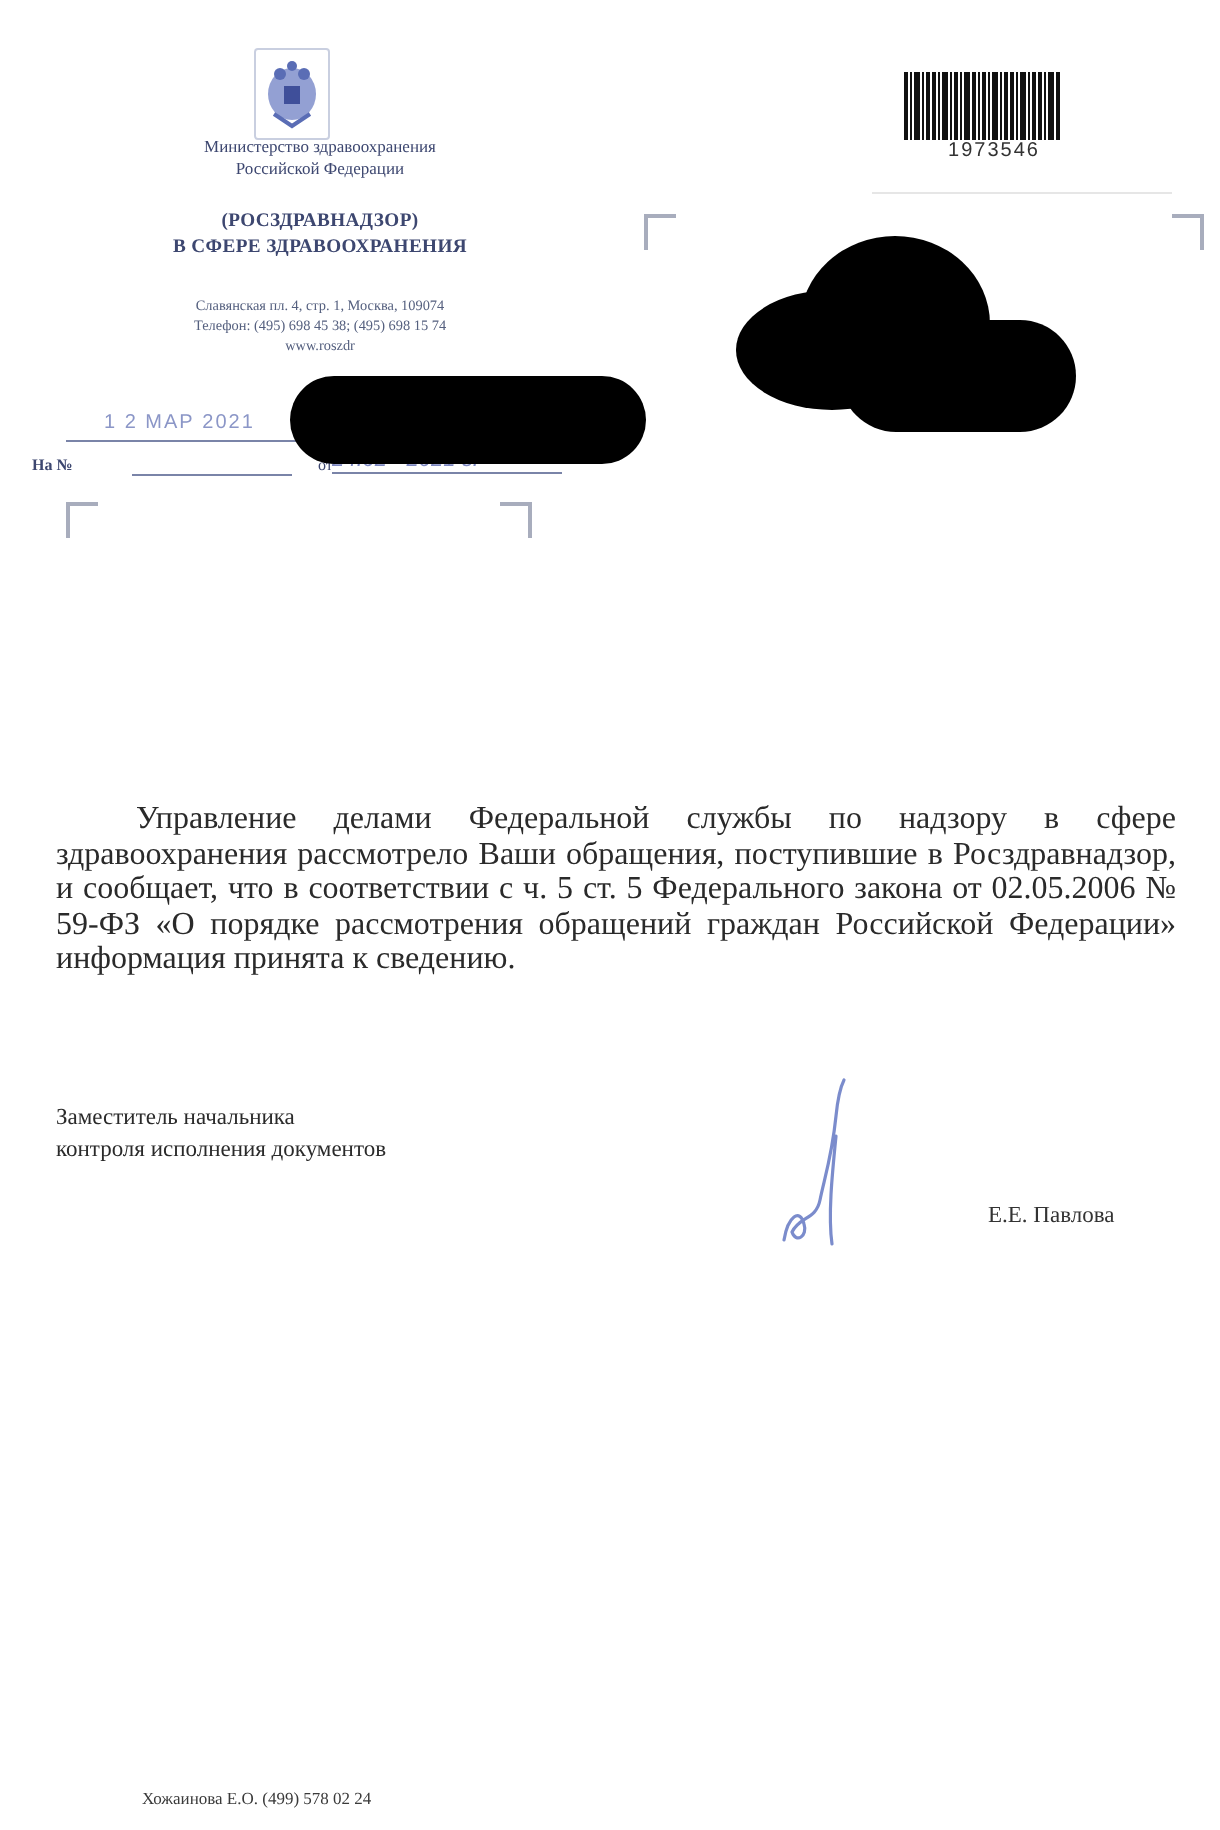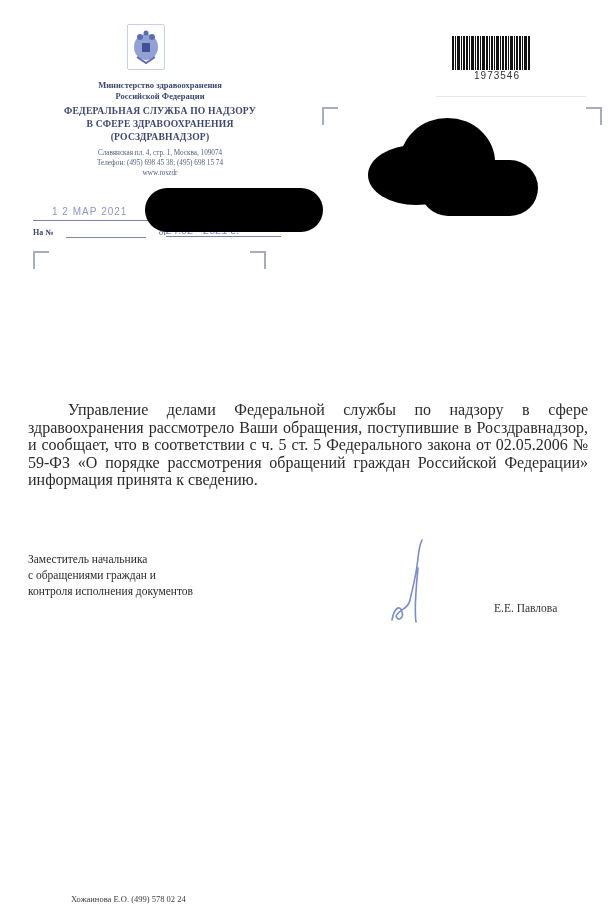--- a/index.html
+++ b/index.html
@@ -7,26 +7,26 @@
       width: 610px; height: 915px; background: #ffffff; position: relative; overflow: hidden;
       font-family: "Liberation Serif", "DejaVu Serif", serif; color: #2a2a2a;
     }
     .abs { position: absolute; }
     .emblem {
       left: 127px; top: 24px; width: 38px; height: 46px;
       border: 1px solid #c9cfe0; border-radius: 2px; box-sizing: border-box;
       display: flex; align-items: center; justify-content: center;
     }
     .hdr { left: 25px; width: 270px; text-align: center; color: #3d4770; }
-    .ministry { top: 80px; font-size: 8.5px; font-weight: bold; line-height: 11px; }
+    .ministry { top: 68px; font-size: 8.5px; font-weight: normal; line-height: 11px; }
     .agency { top: 104px; font-size: 9.6px; font-weight: bold; line-height: 13px; letter-spacing: 0.2px; }
     .addr { top: 148px; font-size: 7.2px; line-height: 10px; color: #55607f; }
     .dateline { left: 33px; top: 208px; width: 122px; border-bottom: 1px solid #7a84a8; height: 12px; }
     .datestamp { left: 52px; top: 206px; font-size: 10px; color: #8b96c7; letter-spacing: 1px; font-family: "Liberation Sans", sans-serif; }
-    .na-label { left: 33px; top: 228px; font-size: 8px; color: #3d4770; font-weight: bold; }
+    .na-label { left: 16px; top: 228px; font-size: 8px; color: #3d4770; font-weight: bold; }
     .na-line { left: 66px; top: 237px; width: 80px; border-bottom: 1px solid #7a84a8; }
     .ot-label { left: 159px; top: 228px; font-size: 8px; color: #3d4770; }
     .ot-value { left: 166px; top: 224px; font-size: 11px; color: #7d87c0; font-style: italic; font-family: "Liberation Sans", sans-serif; border-bottom: 1px solid #7a84a8; width: 115px; }
     .bracket { width: 14px; height: 16px; border-color: #a8adbd; border-style: solid; border-width: 0; }
     .br-tl { border-top-width: 2px; border-left-width: 2px; }
     .br-tr { border-top-width: 2px; border-right-width: 2px; }
     .redact { background: #000; }
     .barcode { left: 452px; top: 36px; width: 90px; height: 34px; display: flex; align-items: stretch; gap: 1px; }
     .barcode span { background: #111; display: block; }
     .barcode-num { left: 452px; top: 70px; width: 90px; text-align: center; font-family: "Liberation Sans", sans-serif; font-size: 10px; letter-spacing: 1px; color: #333; }
@@ -54,23 +54,22 @@
     <path d="M6 28 L15 34 L24 28" stroke="#5a6db5" stroke-width="2" fill="none"></path>
   </svg>
 </div>
 
 <div class="abs hdr ministry">
   <div>Министерство здравоохранения</div>
   <div>Российской Федерации</div>
 </div>
 
 <div class="abs hdr agency">
-  <div>ФЕДЕРАЛЬНАЯ СЛУЖБА ПО НАДЗОРУ</div>
+  <div>(РОСЗДРАВНАДЗОР)</div>
   <div>В СФЕРЕ ЗДРАВООХРАНЕНИЯ</div>
-  <div>(РОСЗДРАВНАДЗОР)</div>
 </div>
 
 <div class="abs hdr addr">
   <div>Славянская пл. 4, стр. 1, Москва, 109074</div>
   <div>Телефон: (495) 698 45 38; (495) 698 15 74</div>
   <div>www.roszdr</div>
 </div>
 
 <div class="abs dateline"></div>
 <div class="abs datestamp">1 2 МАР 2021</div>
@@ -123,21 +122,20 @@
 <div class="abs redact" style="left:368px; top:145px; width:96px; height:60px; border-radius:50%;"></div>
 <div class="abs redact" style="left:400px; top:118px; width:95px; height:88px; border-radius:50%;"></div>
 <div class="abs redact" style="left:420px; top:160px; width:118px; height:56px; border-radius:28px;"></div>
 
 <div class="abs body-text">
   <p>Управление делами Федеральной службы по надзору в сфере здравоохранения рассмотрело Ваши обращения, поступившие в Росздравнадзор, и сообщает, что в соответствии с ч. 5 ст. 5 Федерального закона от 02.05.2006 № 59-ФЗ «О порядке рассмотрения обращений граждан Российской Федерации» информация принята к сведению.</p>
 </div>
 
 <div class="abs signer">
   <div>Заместитель начальника</div>
-  <div>с обращениями граждан и</div>
   <div>контроля исполнения документов</div>
 </div>
 
 <svg class="abs signature" viewBox="0 0 50 90">
   <path d="M6 82 C 8 70, 14 66, 16 74 C 18 80, 12 84, 10 78 C 14 70, 22 72, 24 62 C 26 52, 30 40, 32 20 C 33 10, 35 4, 36 2 M32 30 C 30 50, 28 70, 30 84" stroke="#7b8ccc" stroke-width="1.6" fill="none" stroke-linecap="round"></path>
 </svg>
 
 <div class="abs sig-name">Е.Е. Павлова</div>
 
 <div class="abs footer">Хожаинова Е.О. (499) 578 02 24</div>

